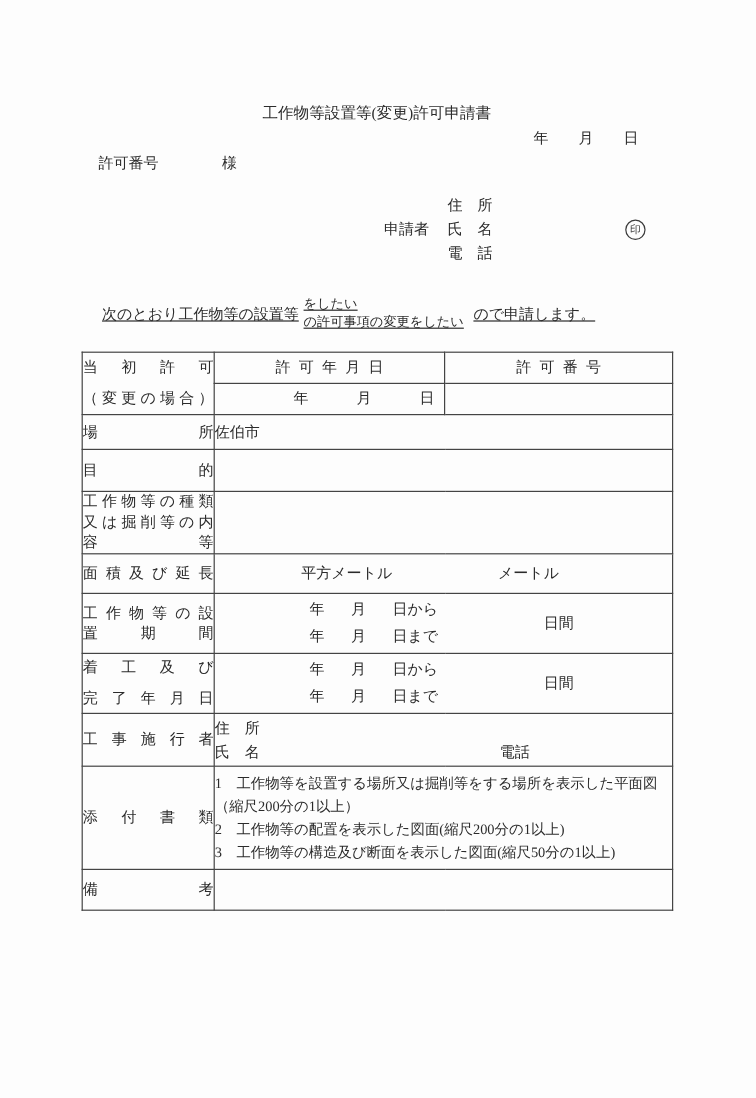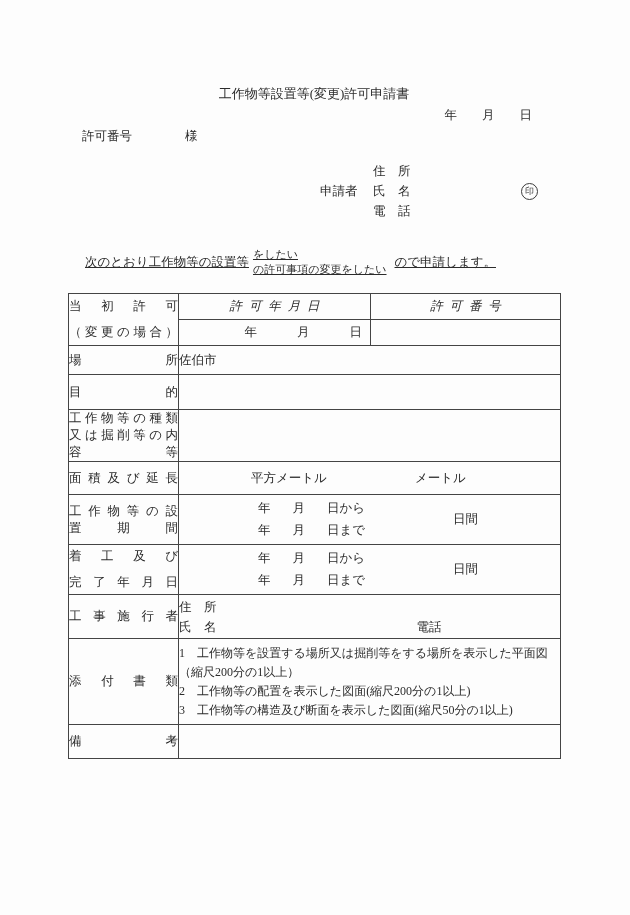--- a/index.html
+++ b/index.html
@@ -44,21 +44,21 @@
   col.c1{width:110px;} col.c2{width:192px;} col.c3{width:190px;}
   tr.h26{height:26px;} tr.h29{height:29px;} tr.h35{height:35px;}
   tr.h52{height:52px;} tr.h33{height:33px;} tr.h50{height:50px;}
   tr.h44{height:44px;} tr.h86{height:86px;} tr.h34{height:34px;}
 
   td.lab{padding:0 10px;}
   td.lab .jline{line-height:17px;}
   td.lab .gap{margin-top:9px;}
   .jc{display:flex;justify-content:space-between;}
 
-  td.hdr{text-align:center;letter-spacing:0.55em;text-indent:0.55em;font-style:italic;}
+  td.hdr{text-align:center;letter-spacing:0.55em;text-indent:0.55em;}
   td.datecell div{display:flex;justify-content:flex-end;gap:40px;padding-right:8px;}
   td.plain{padding-left:7px;}
 
   td.area .sqm{margin-left:72px;}
   td.area .mtr{margin-left:85px;}
 
   td.period .wrap{display:flex;align-items:center;}
   td.period .dates{display:flex;flex-direction:column;row-gap:7px;margin-left:79px;}
   td.period .dline{display:flex;gap:22px;line-height:15px;}
   td.period .days{margin-left:88px;}

